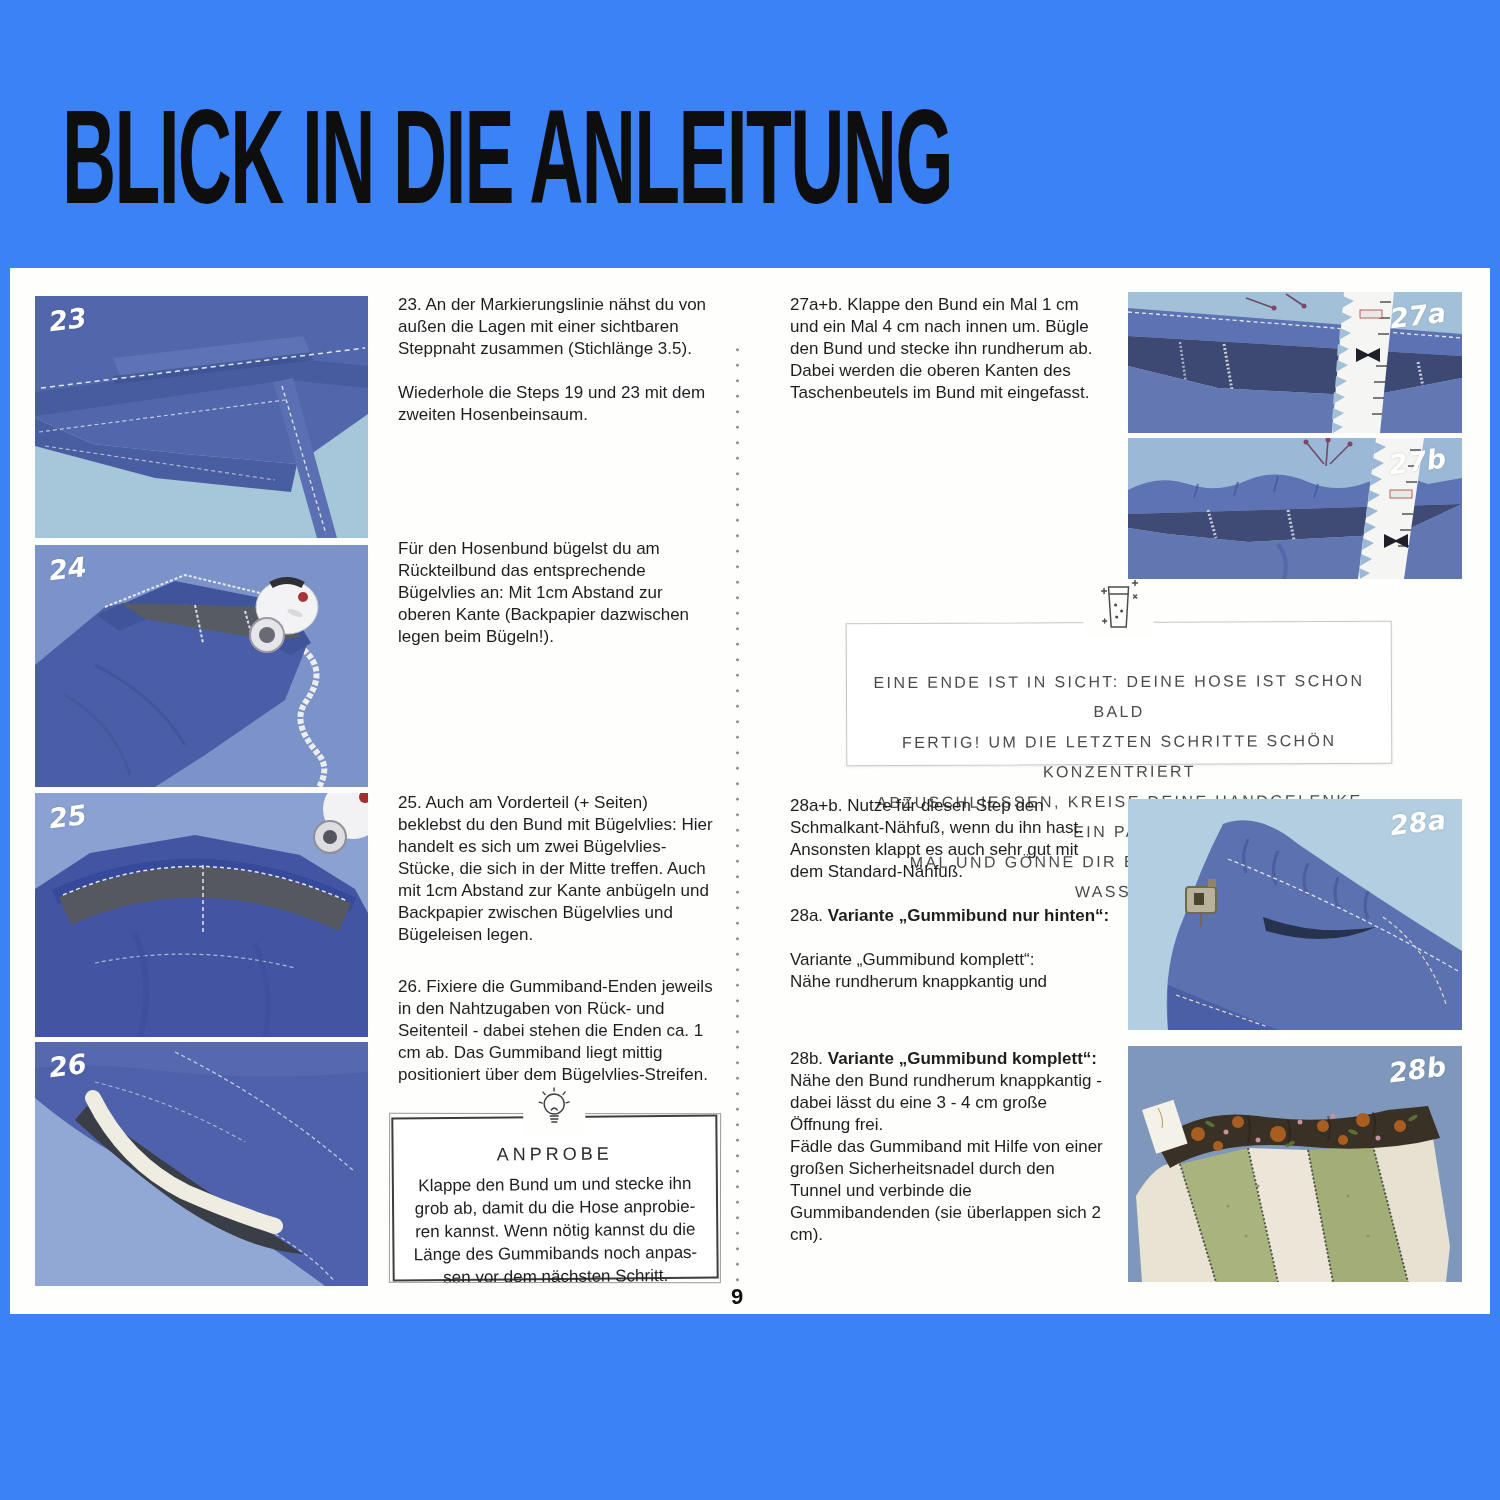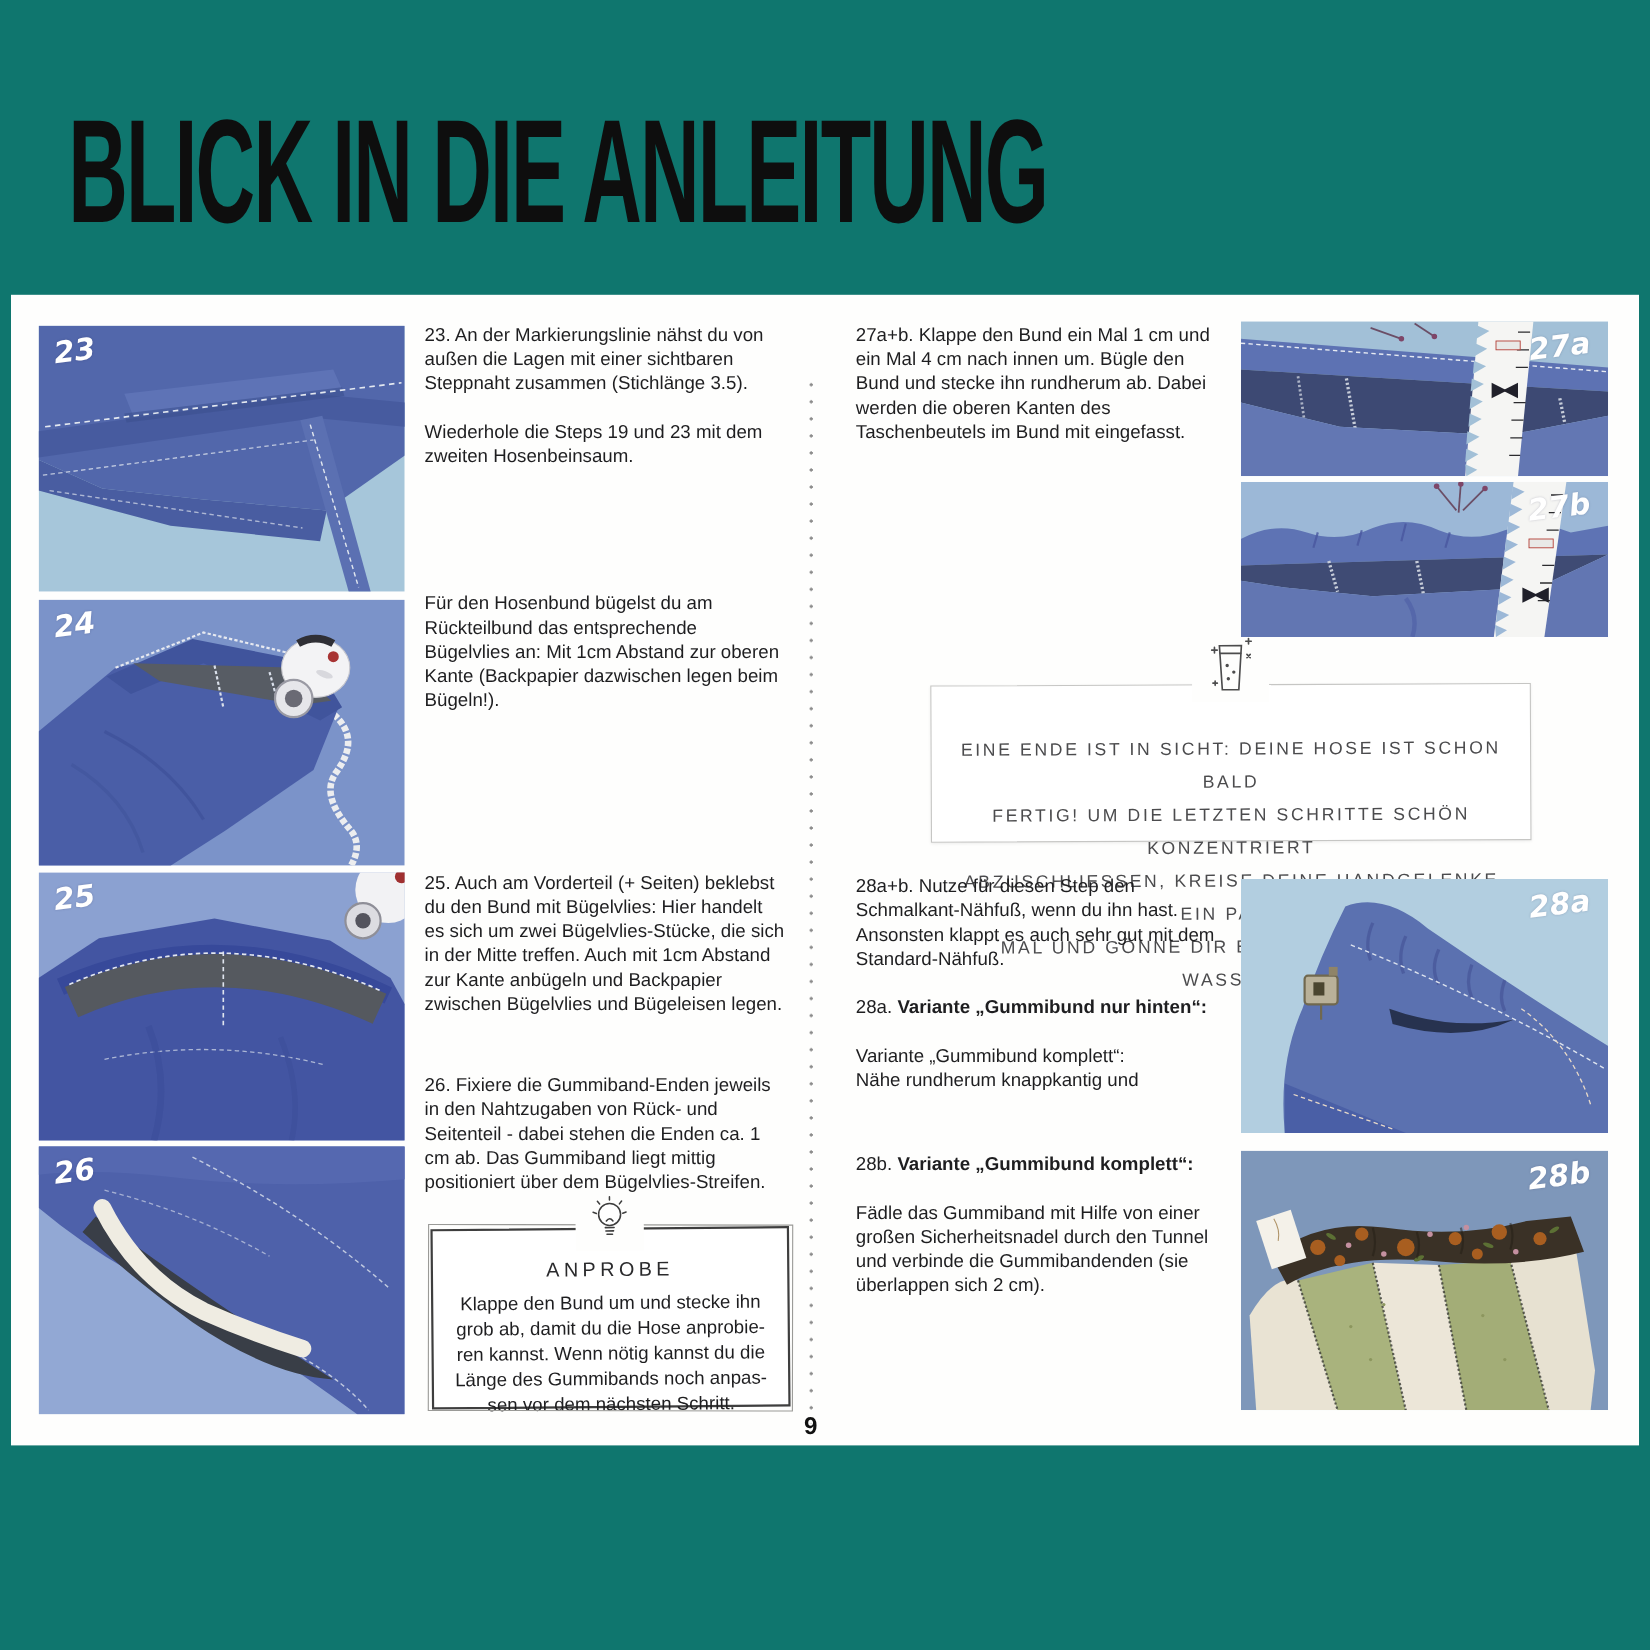--- a/index.html
+++ b/index.html
@@ -1,18 +1,18 @@
 <!DOCTYPE html>
 <html lang="de"><head>
 <meta charset="utf-8">
 <style>
   html,body{margin:0;padding:0;}
   .canvas{
     position:relative; width:1500px; height:1500px;
-    background:#0f766e; overflow:hidden;
+    background:#3b82f6; overflow:hidden;
     font-family:"Liberation Sans", sans-serif; color:#1E1E20;
   }
   .page{
     position:absolute; left:10px; top:268px; width:1480px; height:1046px;
     background:#FEFEFD;
   }
   .title{
     position:absolute; left:62px; top:90px;
     font-size:134px; line-height:1; font-weight:bold; letter-spacing:-3px;
     color:#0E0E0E; white-space:nowrap;
@@ -23,21 +23,21 @@
   .photo svg{ display:block; }
   .ph-label{
     position:absolute; top:8px; left:14px;
     font-family:"DejaVu Sans", sans-serif; font-style:italic; font-weight:bold;
     font-size:27px; color:#FFFFFF; transform:rotate(-7deg);
     text-shadow:0 0 2px rgba(40,40,80,.25);
   }
   .ph-label.right{ left:auto; right:16px; }
   
   .step{ position:absolute; font-size:17px; line-height:22px; }
-  .step p{ margin:0 0 22px 0; }
+  .step p{ margin:0 0 22px 12px; }
   .b{ font-weight:bold; }
   
   .divider{
     position:absolute; left:736px; top:342px; width:3px; height:952px;
     background-image:radial-gradient(circle, #8C8C8C 1.2px, rgba(0,0,0,0) 1.7px);
     background-size:3px 15.5px; background-repeat:repeat-y;
   }
   
   .notebox{
     position:absolute; left:846px; top:622px; width:544px; height:141px;
@@ -222,21 +222,21 @@
 MAL UND GÖNNE DIR EIN PAAR SCHLÜCKE WASSER.</p>
   </div>
 
   <div class="step" style="left:778px;top:795px;width:332px">
     <p>28a+b. Nutze für diesen Step den Schmalkant-Nähfuß, wenn du ihn hast. Ansonsten klappt es auch sehr gut mit dem Standard-Nähfuß.</p>
     <p><span>28a. </span><span class="b">Variante „Gummibund nur hinten“:</span><br></p>
     <p><span>Variante „Gummibund komplett“:</span><br><span>Nähe rundherum knappkantig und</span></p>
   </div>
 
   <div class="step" style="left:778px;top:1048px;width:332px">
-    <p><span>28b. </span><span class="b">Variante „Gummibund komplett“:</span><br><br><span>Fädle das Gummiband mit Hilfe von einer großen Sicherheitsnadel durch den Tunnel und verbinde die Gummibandenden (sie überlappen sich 2 cm).</span></p>
+    <p><span>28b. </span><span class="b">Variante „Gummibund komplett“:</span><br><span>Nähe den Bund rundherum knappkantig - dabei lässt du eine 3 - 4 cm große Öffnung frei.</span><br><span>Fädle das Gummiband mit Hilfe von einer großen Sicherheitsnadel durch den Tunnel und verbinde die Gummibandenden (sie überlappen sich 2 cm).</span></p>
   </div>
 
   <div class="photo" style="left:1128px;top:292px;width:334px;height:141px">
     <svg width="334" height="141" viewBox="0 0 334 141">
       <rect width="334" height="141" fill="#A2C0D7"></rect>
       <g stroke="#6B4E66" stroke-width="1.6">
           <line x1="118" y1="6" x2="146" y2="16"></line>
           <line x1="158" y1="2" x2="176" y2="14"></line>
         </g>
       <circle cx="146" cy="16" r="2.5" fill="#7E4668"></circle>

